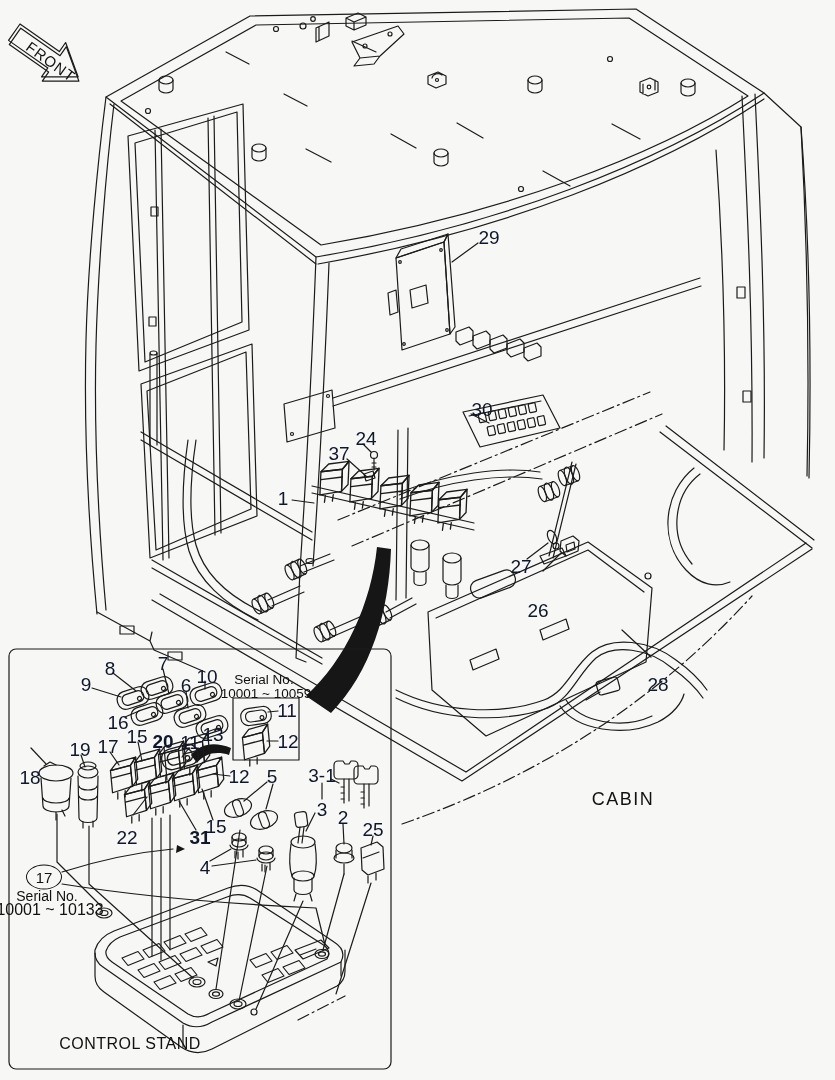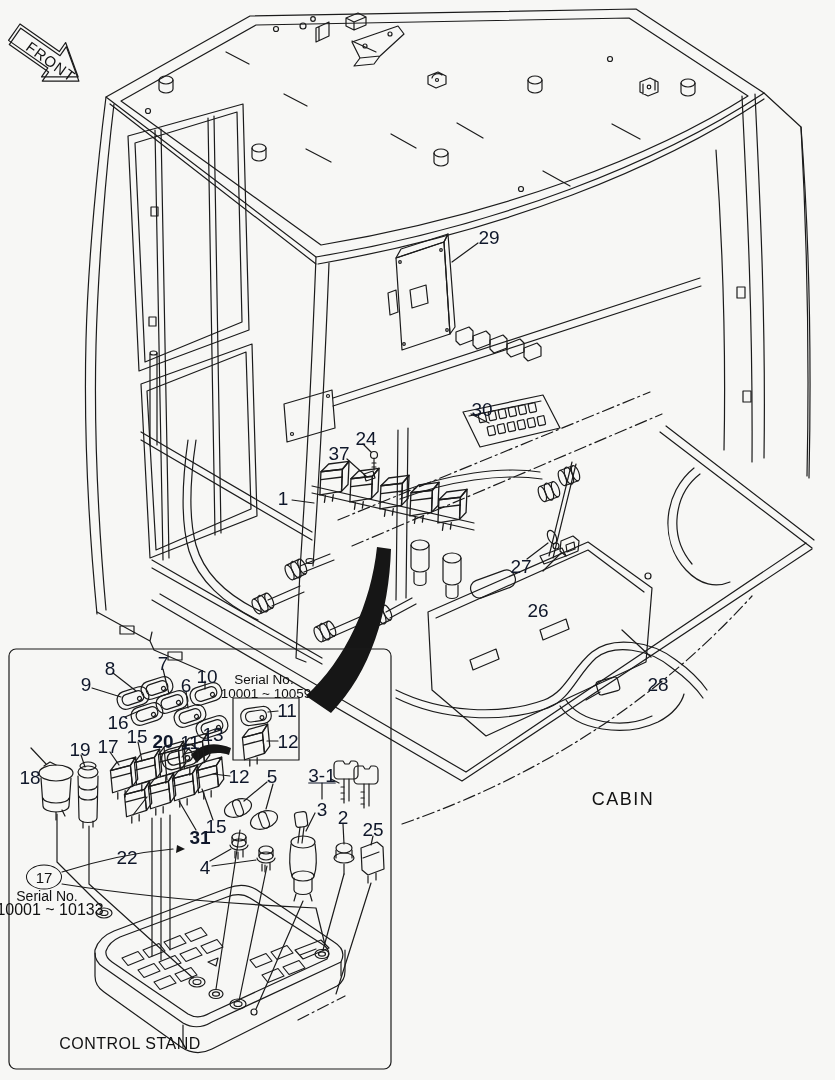--- a/index.html
+++ b/index.html
@@ -423,23 +423,23 @@
       <span class="callout" style="left: 287px; top: 710px;">11</span>
       <span class="callout" style="left: 288px; top: 741px;">12</span>
       <span class="callout" style="left: 30px; top: 741px; margin-top: 36px;">18</span>
       <span class="callout" style="left: 80px; top: 749px;">19</span>
       <span class="callout" style="left: 108px; top: 746px;">17</span>
       <span class="callout" style="left: 137px; top: 736px;">15</span>
       <span class="callout" style="left: 163px; top: 741px; font-weight: bold;">20</span>
       <span class="callout" style="left: 190px; top: 742px;">11</span>
       <span class="callout" style="left: 239px; top: 776px;">12</span>
       <span class="callout" style="left: 272px; top: 776px;">5</span>
-      <span class="callout" style="left: 322px; top: 775px; text-decoration: underline;">3-1</span>
+      <span class="callout" style="left: 322px; top: 775px;">3-1</span>
       <span class="callout" style="left: 322px; top: 809px;">3</span>
       <span class="callout" style="left: 343px; top: 817px;">2</span>
       <span class="callout" style="left: 373px; top: 829px; text-align: right;">25</span>
-      <span class="callout" style="left: 127px; top: 857px;">22</span>
+      <span class="callout" style="left: 127px; top: 837px;">22</span>
       <span class="callout" style="left: 200px; top: 837px; font-weight: bold;">31</span>
       <span class="callout" style="left: 216px; top: 826px;">15</span>
       <span class="callout" style="left: 205px; top: 867px;">4</span>
     </div>
 
 </div>
 
 </body></html>

